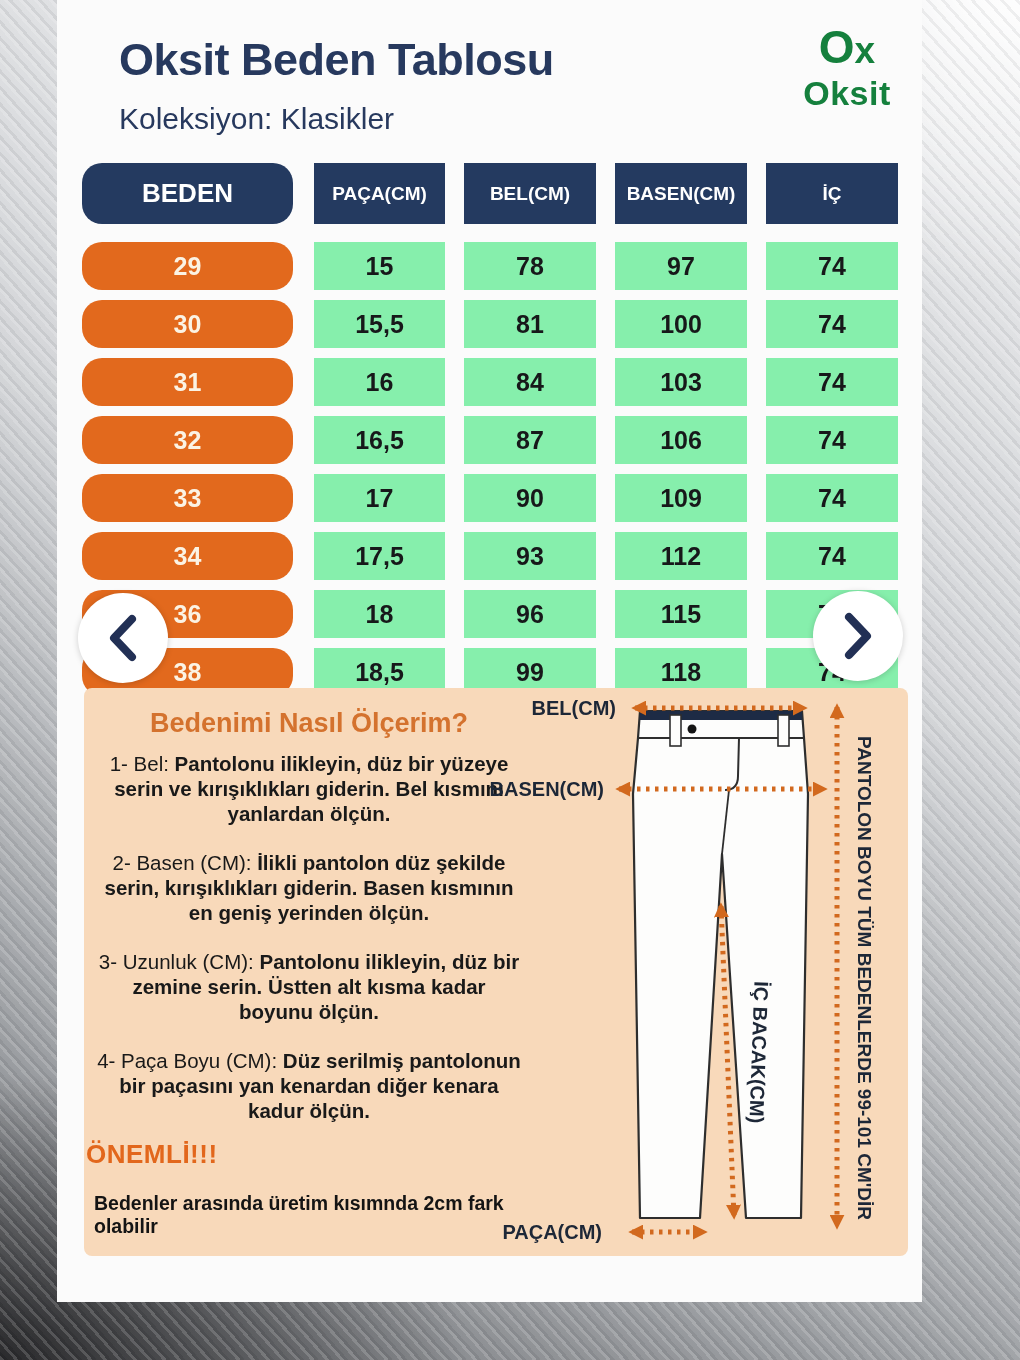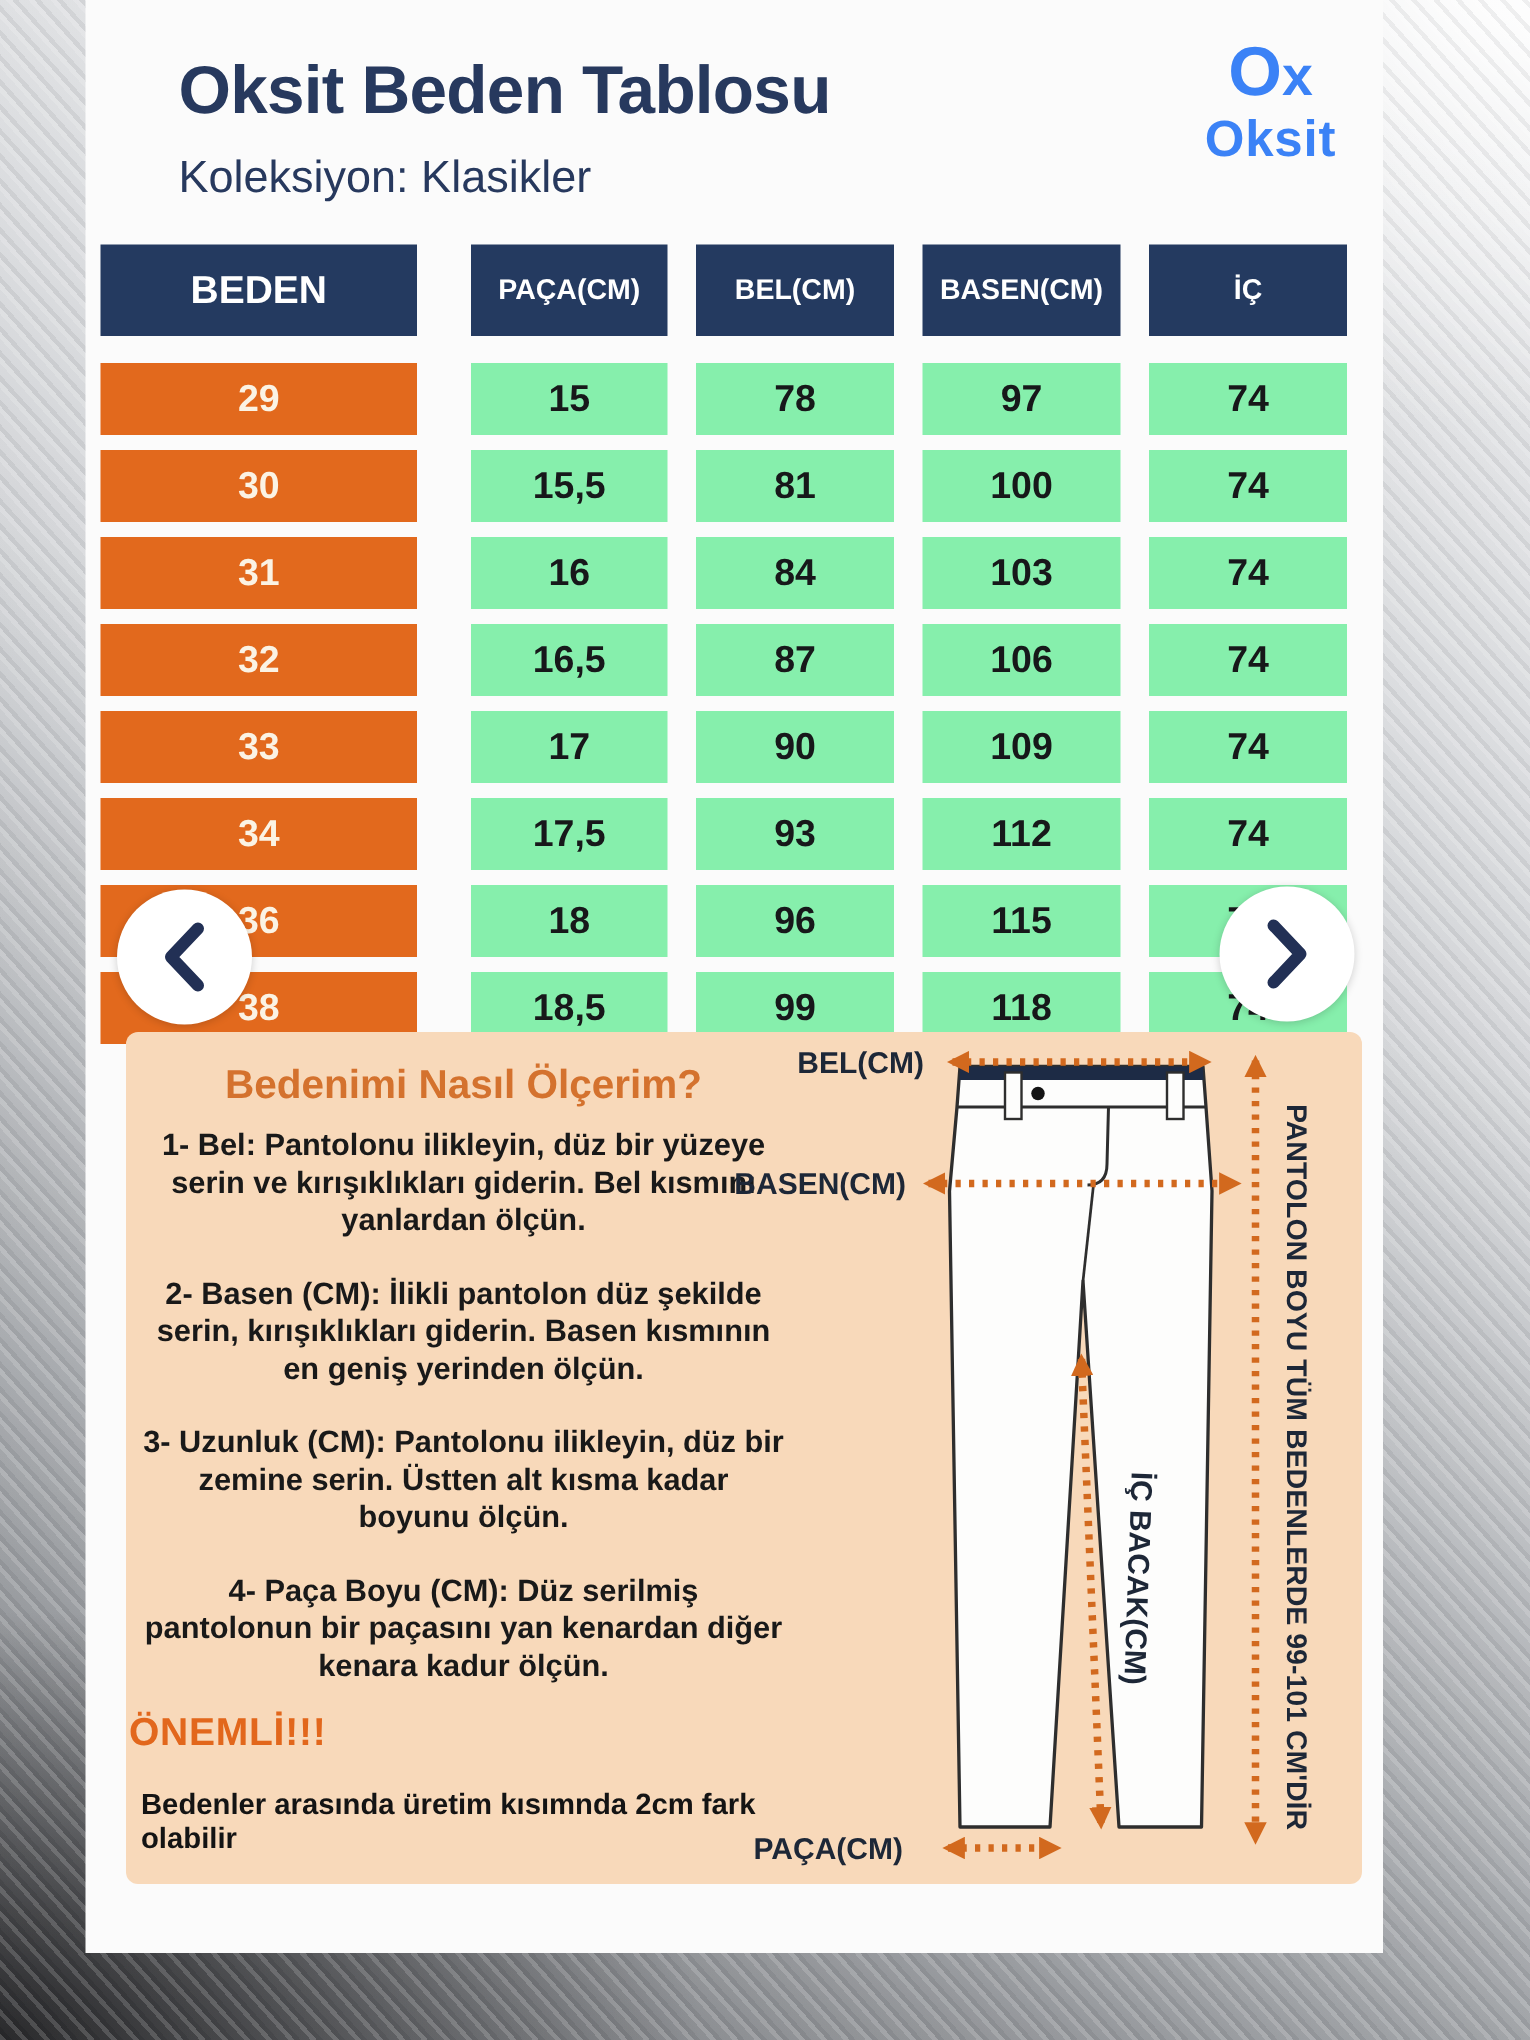--- a/index.html
+++ b/index.html
@@ -25,29 +25,29 @@
     background:#fbfbfb;
   }
   .title{
     position:absolute; left:62px; top:34px;
     font-size:45px; font-weight:700; letter-spacing:-.5px; color:#27395e;
   }
   .subtitle{
     position:absolute; left:62px; top:102px;
     font-size:30px; font-weight:400; color:#27395e;
   }
-  .logo{ position:absolute; left:710px; top:24px; width:160px; text-align:center; color:#3b82f6; }
+  .logo{ position:absolute; left:710px; top:24px; width:160px; text-align:center; color:#15803d; }
   .logo-mark{ font-weight:700; line-height:1; }
   .logo-o{ font-size:46px; }
   .logo-x{ font-size:37px; }
   .logo-word{ font-size:34px; font-weight:700; letter-spacing:.5px; margin-top:4px; }
 
   
   .cell{ position:absolute; text-align:center; }
-  .c0{ left:10px;  width:211px; }
+  .c0{ left:25px;  width:211px;border-radius:20px; }
   .c1{ left:257px; width:131px; }
   .c2{ left:407px; width:132px; }
   .c3{ left:558px; width:132px; }
   .c4{ left:709px; width:132px; }
   .hrow{ top:163px; height:61px; line-height:61px; background:#243a60; color:#fff; font-weight:700; font-size:19px; }
   .hrow.c0{ font-size:26px; }
   .r0{top:242px}.r1{top:300px}.r2{top:358px}.r3{top:416px}.r4{top:474px}
   .r5{top:532px}.r6{top:590px}.r7{top:648px}
   .drow{ height:48px; line-height:48px; font-weight:700; font-size:25px; }
   .size-cell{ background:#e2691d; color:#fbf3e4; }
@@ -72,21 +72,21 @@
   .guide{
     position:absolute; left:10px; top:20px; width:430px;
     text-align:center; color:#191919;
   }
   .guide-heading{
     font-size:27px; font-weight:700; color:#d4722e; margin-bottom:12px;
   }
   .gi{ font-size:20.5px; font-weight:700; line-height:25px; }
   .gi + .gi{ margin-top:24px; }
   .gi:first-of-type{ margin-top:2px; }
-  .gl{ font-weight:700; }
+  .gl{ font-weight:400; }
   .important{
     margin-top:16px; margin-left:-8px; text-align:left;
     font-size:26px; font-weight:700; color:#e2671c; letter-spacing:.5px;
   }
   .note{
     margin-top:22px; text-align:left; font-size:19.5px; font-weight:700; color:#141414;
   }
   .diagram{ position:absolute; left:0; top:0; }
 </style>
 </head>

